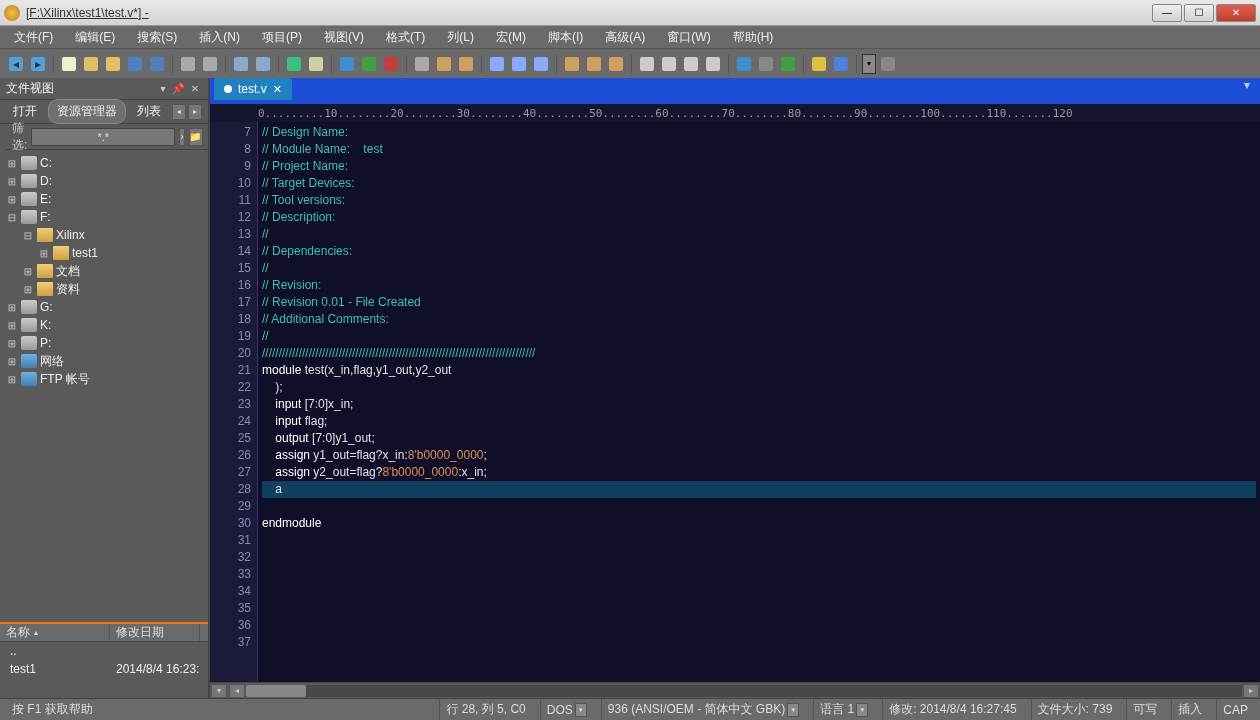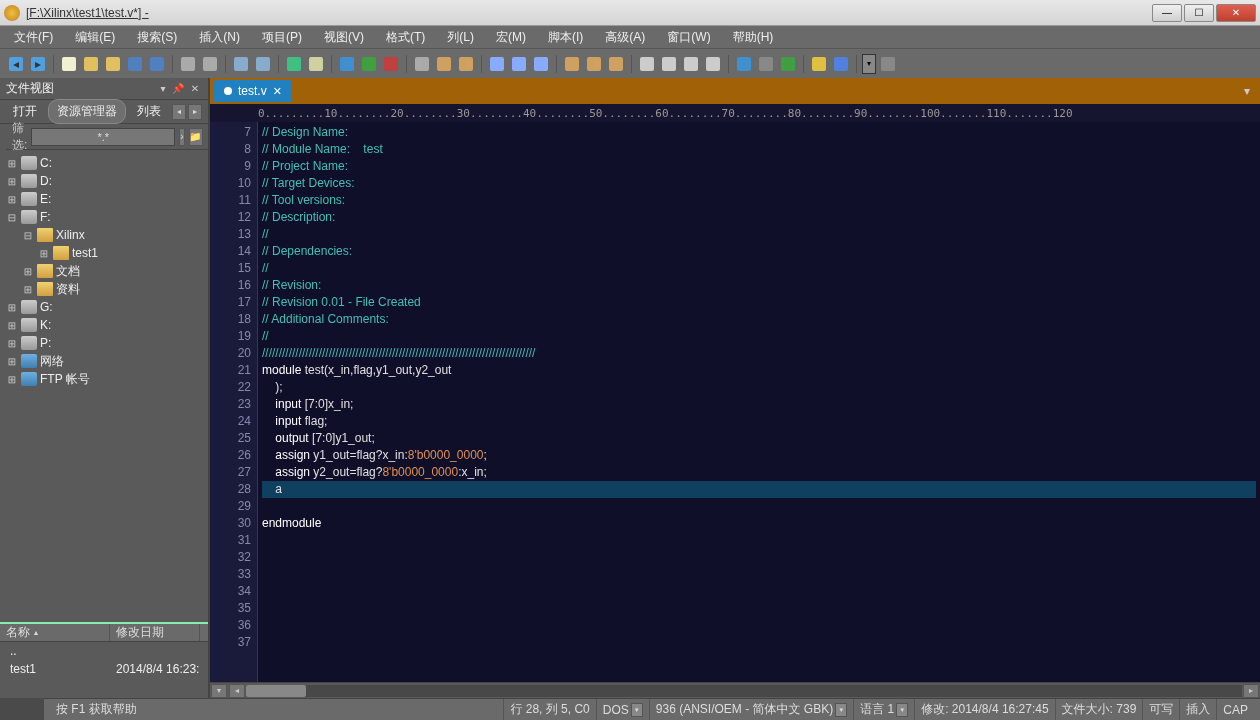--- a/index.html
+++ b/index.html
@@ -30,48 +30,48 @@
 .filterrow { height: 26px; display: flex; align-items: center; padding: 0 6px; gap: 4px; border-bottom: 1px solid #444; color:#ccc;margin-left:6px; }
 .filterrow input { flex: 1; height: 18px; background: #777; border: 1px solid #444; color: #ddd; text-align: center; font-size: 11px; }
 .fbtn { width: 20px; height: 18px; background: #777; border: 1px solid #555; cursor: pointer; display:flex; align-items:center; justify-content:center; font-size:10px; color:#ddd; }
 .tree { flex: 1; overflow: auto; padding: 4px 2px; background: #5a5a5a; }
 .tnode { display: flex; align-items: center; height: 18px; color: #eee; cursor: pointer; white-space: nowrap; }
 .tnode .exp { width: 12px; text-align: center; font-size: 10px; color: #ccc; }
 .tnode .ticon { width: 16px; height: 14px; margin: 0 3px; display:flex; align-items:center; justify-content:center; }
 .drive { background: linear-gradient(#ccc,#999); border-radius: 2px; }
 .folder { background: linear-gradient(#f0d070,#d0a040); border-radius: 1px; }
 .net { background: linear-gradient(#70b0e0,#4080b0); border-radius: 2px; }
-.filelisthdr { height: 20px; background: #6a6a6a; display: flex; align-items: center; border-top: 2px solid #86efac; border-bottom: 1px solid #444; }
+.filelisthdr { height: 20px; background: #6a6a6a; display: flex; align-items: center; border-top: 2px solid #f97316; border-bottom: 1px solid #444; }
 .fcol { padding: 0 6px; color: #ddd; border-right: 1px solid #555; height: 100%; display: flex; align-items: center; cursor: pointer; }
 .filelist { height: 56px; background: #5a5a5a; overflow: auto; }
 .frow { display: flex; align-items: center; height: 18px; color: #eee; cursor: pointer; }
 .fcell { padding: 0 6px; overflow: hidden; text-overflow: ellipsis; white-space: nowrap; display:flex; align-items:center; gap:4px; }
 .editor { flex: 1; display: flex; flex-direction: column; min-width: 0; background: #3a3a3a; }
-.etabbar { height: 26px; background: #a16207; display: flex; align-items: center; padding: 8px 4px; }
+.etabbar { height: 26px; background: #1d4ed8; display: flex; align-items: flex-start; padding: 0 4px; }
 .etab { background: #2080c0; color: #fff; padding: 4px 10px; border-radius: 3px 3px 0 0; display: flex; align-items: center; gap: 6px; cursor: pointer; }
 .etab .dot { width: 8px; height: 8px; background: #fff; border-radius: 50%; }
 .etab .x { cursor: pointer; font-size: 11px; }
 .etabbar .spacer { flex: 1; }
 .etabbar .menu { color: #ccc; cursor: pointer; padding: 0 6px; }
 .ruler { height: 18px; background: #151530; color: #999; font-family: Consolas, monospace; font-size: 11px; display: flex; align-items: center; padding-left: 48px; letter-spacing: 0; overflow: hidden; white-space: pre; }
 .codearea { flex: 1; display: flex; background: #0f0f2a; overflow: hidden; font-family: Consolas, "Courier New", monospace; font-size: 13px; line-height: 17px; }
 .gutter { width: 48px; background: #1a1a3a; color: #8888aa; text-align: right; padding: 2px 6px 2px 2px; border-right: 1px solid #333366; }
 .gline { height: 17px; }
 .code { flex: 1; padding: 2px 4px; color: #e0e0e0; white-space: pre; overflow: auto; position: relative; }
 .cline { height: 17px; }
 .cline.hl { background: #104060; }
 .cmt { color: #40c0b0; }
 .kw { color: #ffffff; }
 .id { color: #e0e0e0; }
 .str { color: #e09050; }
 .scrollh { height: 16px; background: #5a5a5a; border-top: 1px solid #444; display:flex; align-items:center; }
 .scrollh .sbtn { width:16px; height:14px; background:#777; border:1px solid #555; display:flex; align-items:center; justify-content:center; font-size:8px; color:#ccc; cursor:pointer; margin:0 1px; }
 .scrollh .strack { flex:1; height:12px; background:#484848; position:relative; }
 .scrollh .sthumb { position:absolute; left:0; top:0; width:60px; height:12px; background:#888; border-radius:2px; }
-.statusbar { height: 22px; background: #6a6a6a; display: flex; align-items: flex-end; color: #ddd; padding: 0 6px; border-top: 1px solid #444; margin-left: 44px; }
+.statusbar { height: 22px; background: #6a6a6a; display: flex; align-items: flex-end; color: #ddd; padding: 0 6px; gap: 8px; border-top: 1px solid #444; }
 .statusbar .cell { padding: 0 6px; border-left: 1px solid #555; height: 100%; display: flex; align-items: center; white-space: nowrap; }
 .statusbar .cell:first-child { border-left: none; flex: 1; }
 .statusbar .dd { width:12px; height:14px; background:#888; border:1px solid #555; display:flex; align-items:center; justify-content:center; font-size:7px; cursor:pointer; margin-left:2px; }
 svg { display: block; }
 </style>
 </head>
 <body>
 
 <div class="titlebar">
   <div class="icon"></div>

